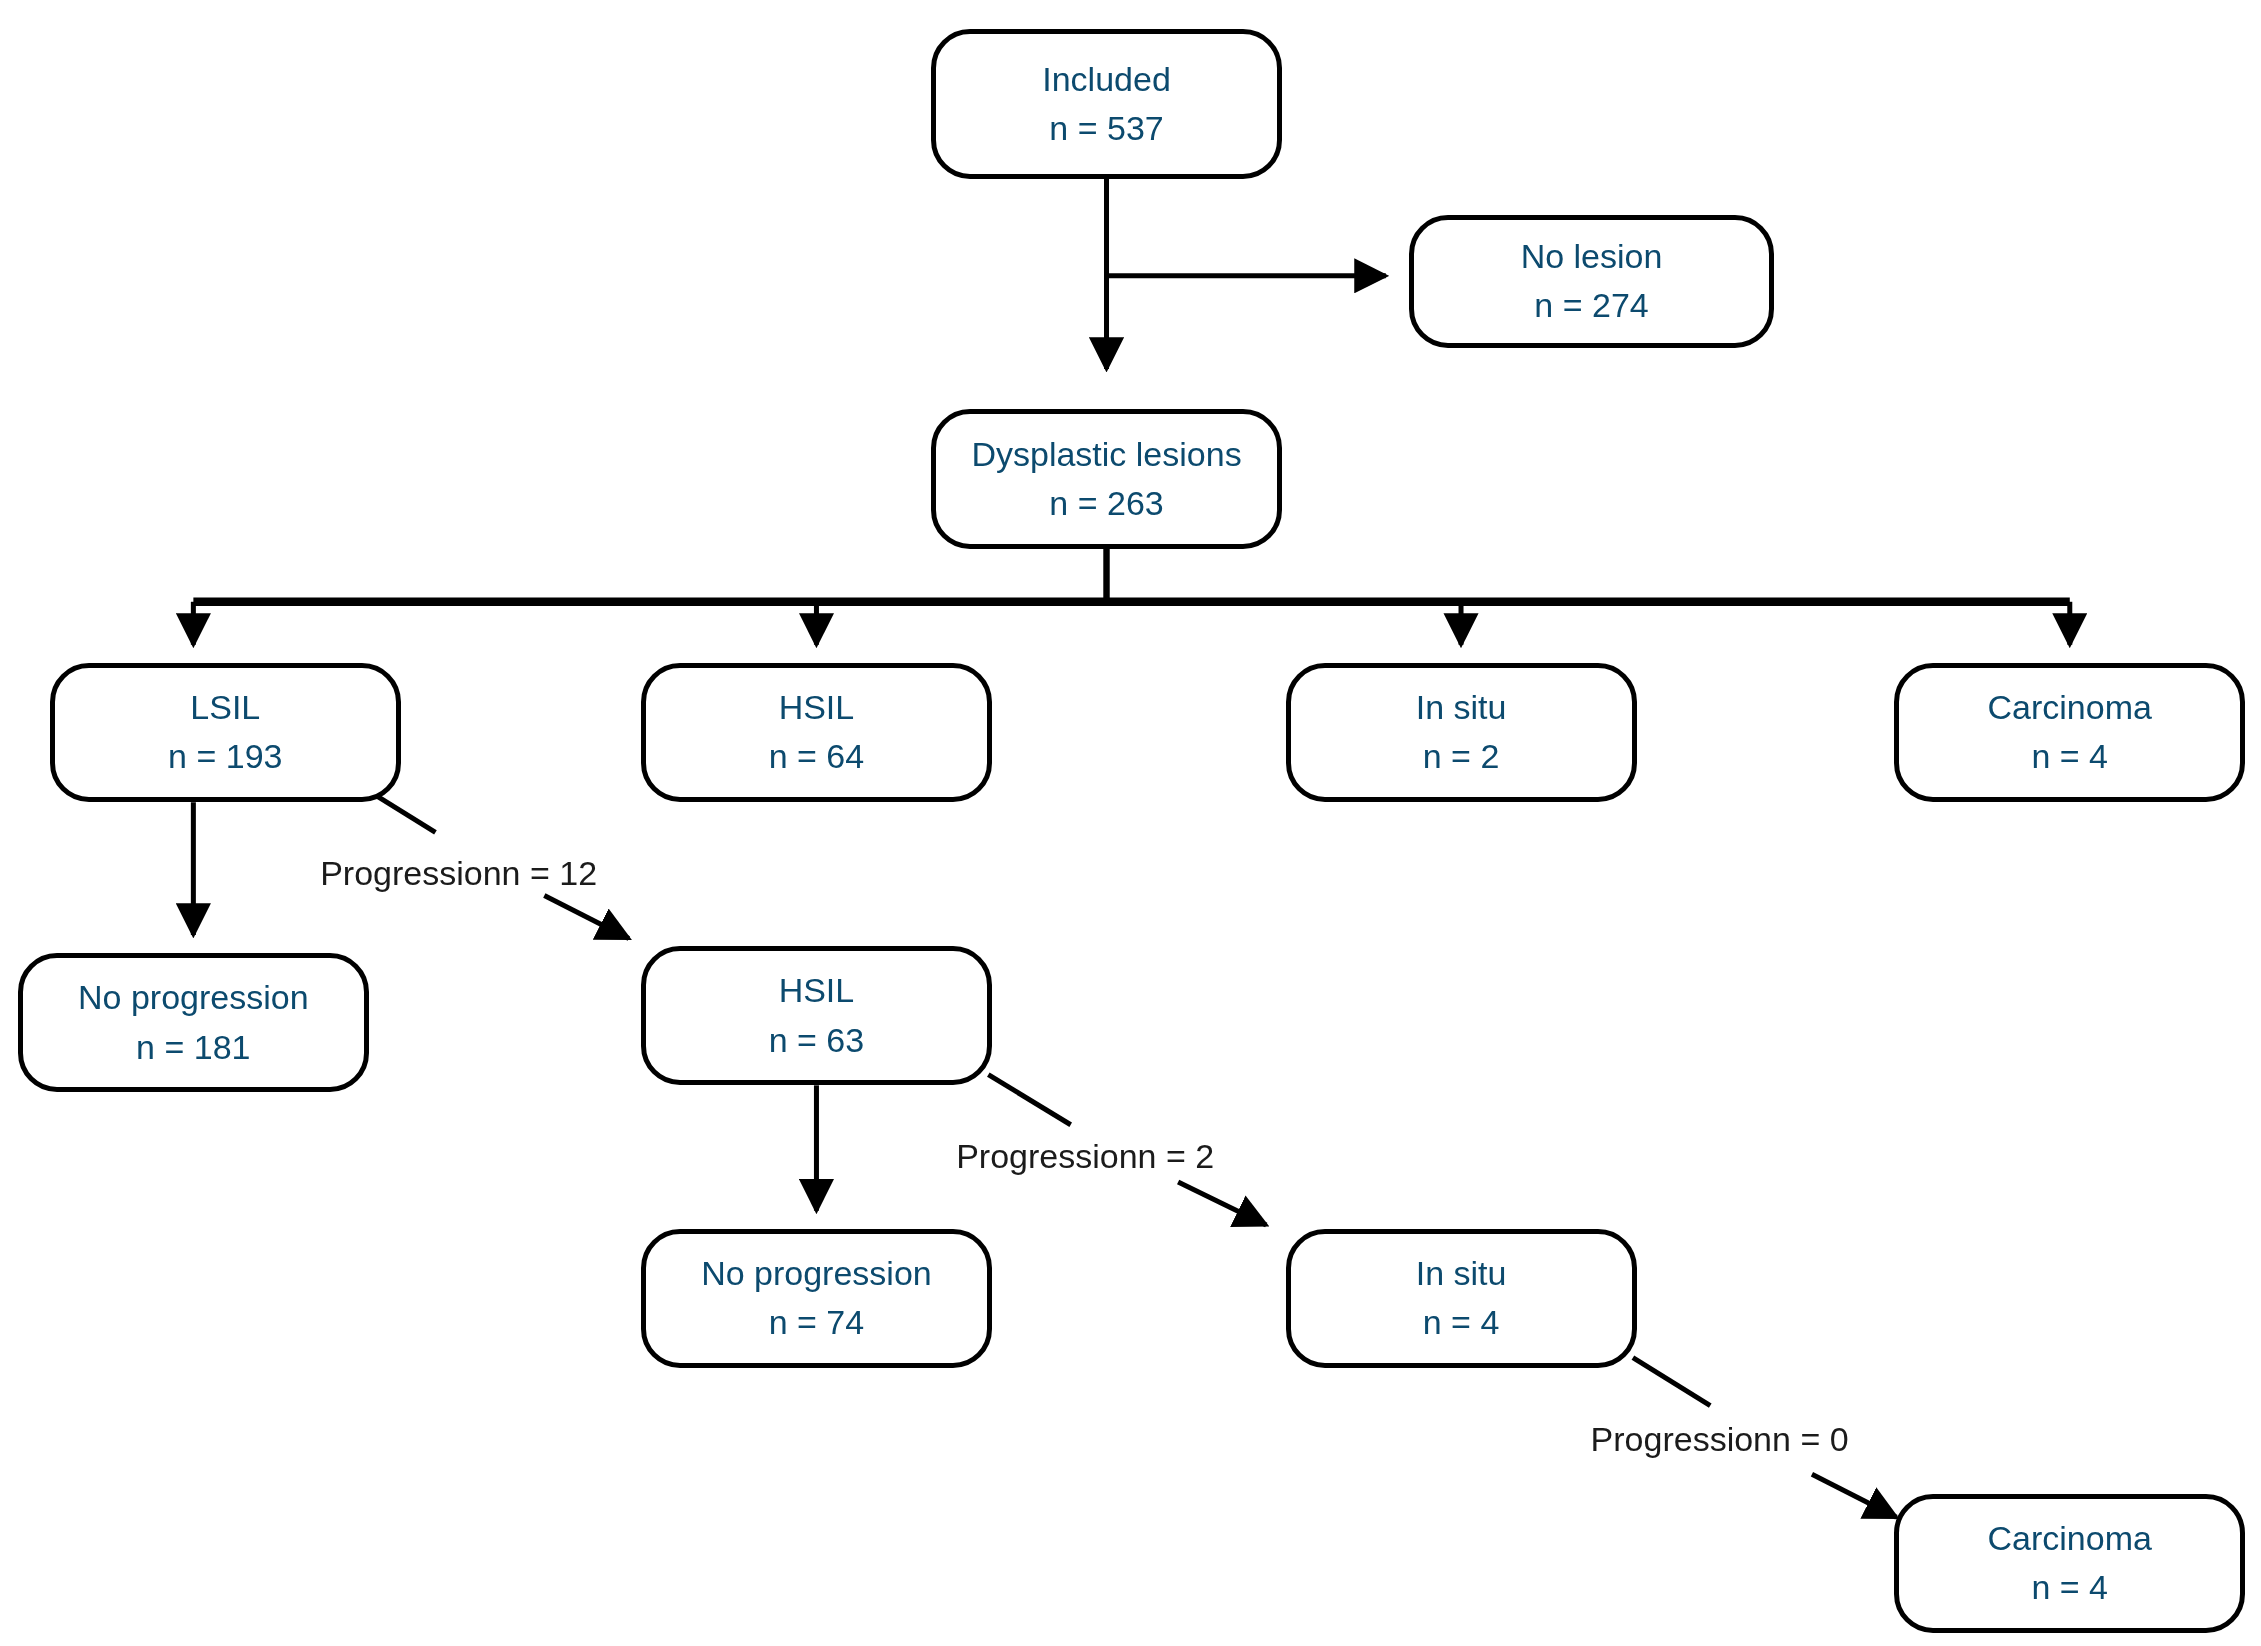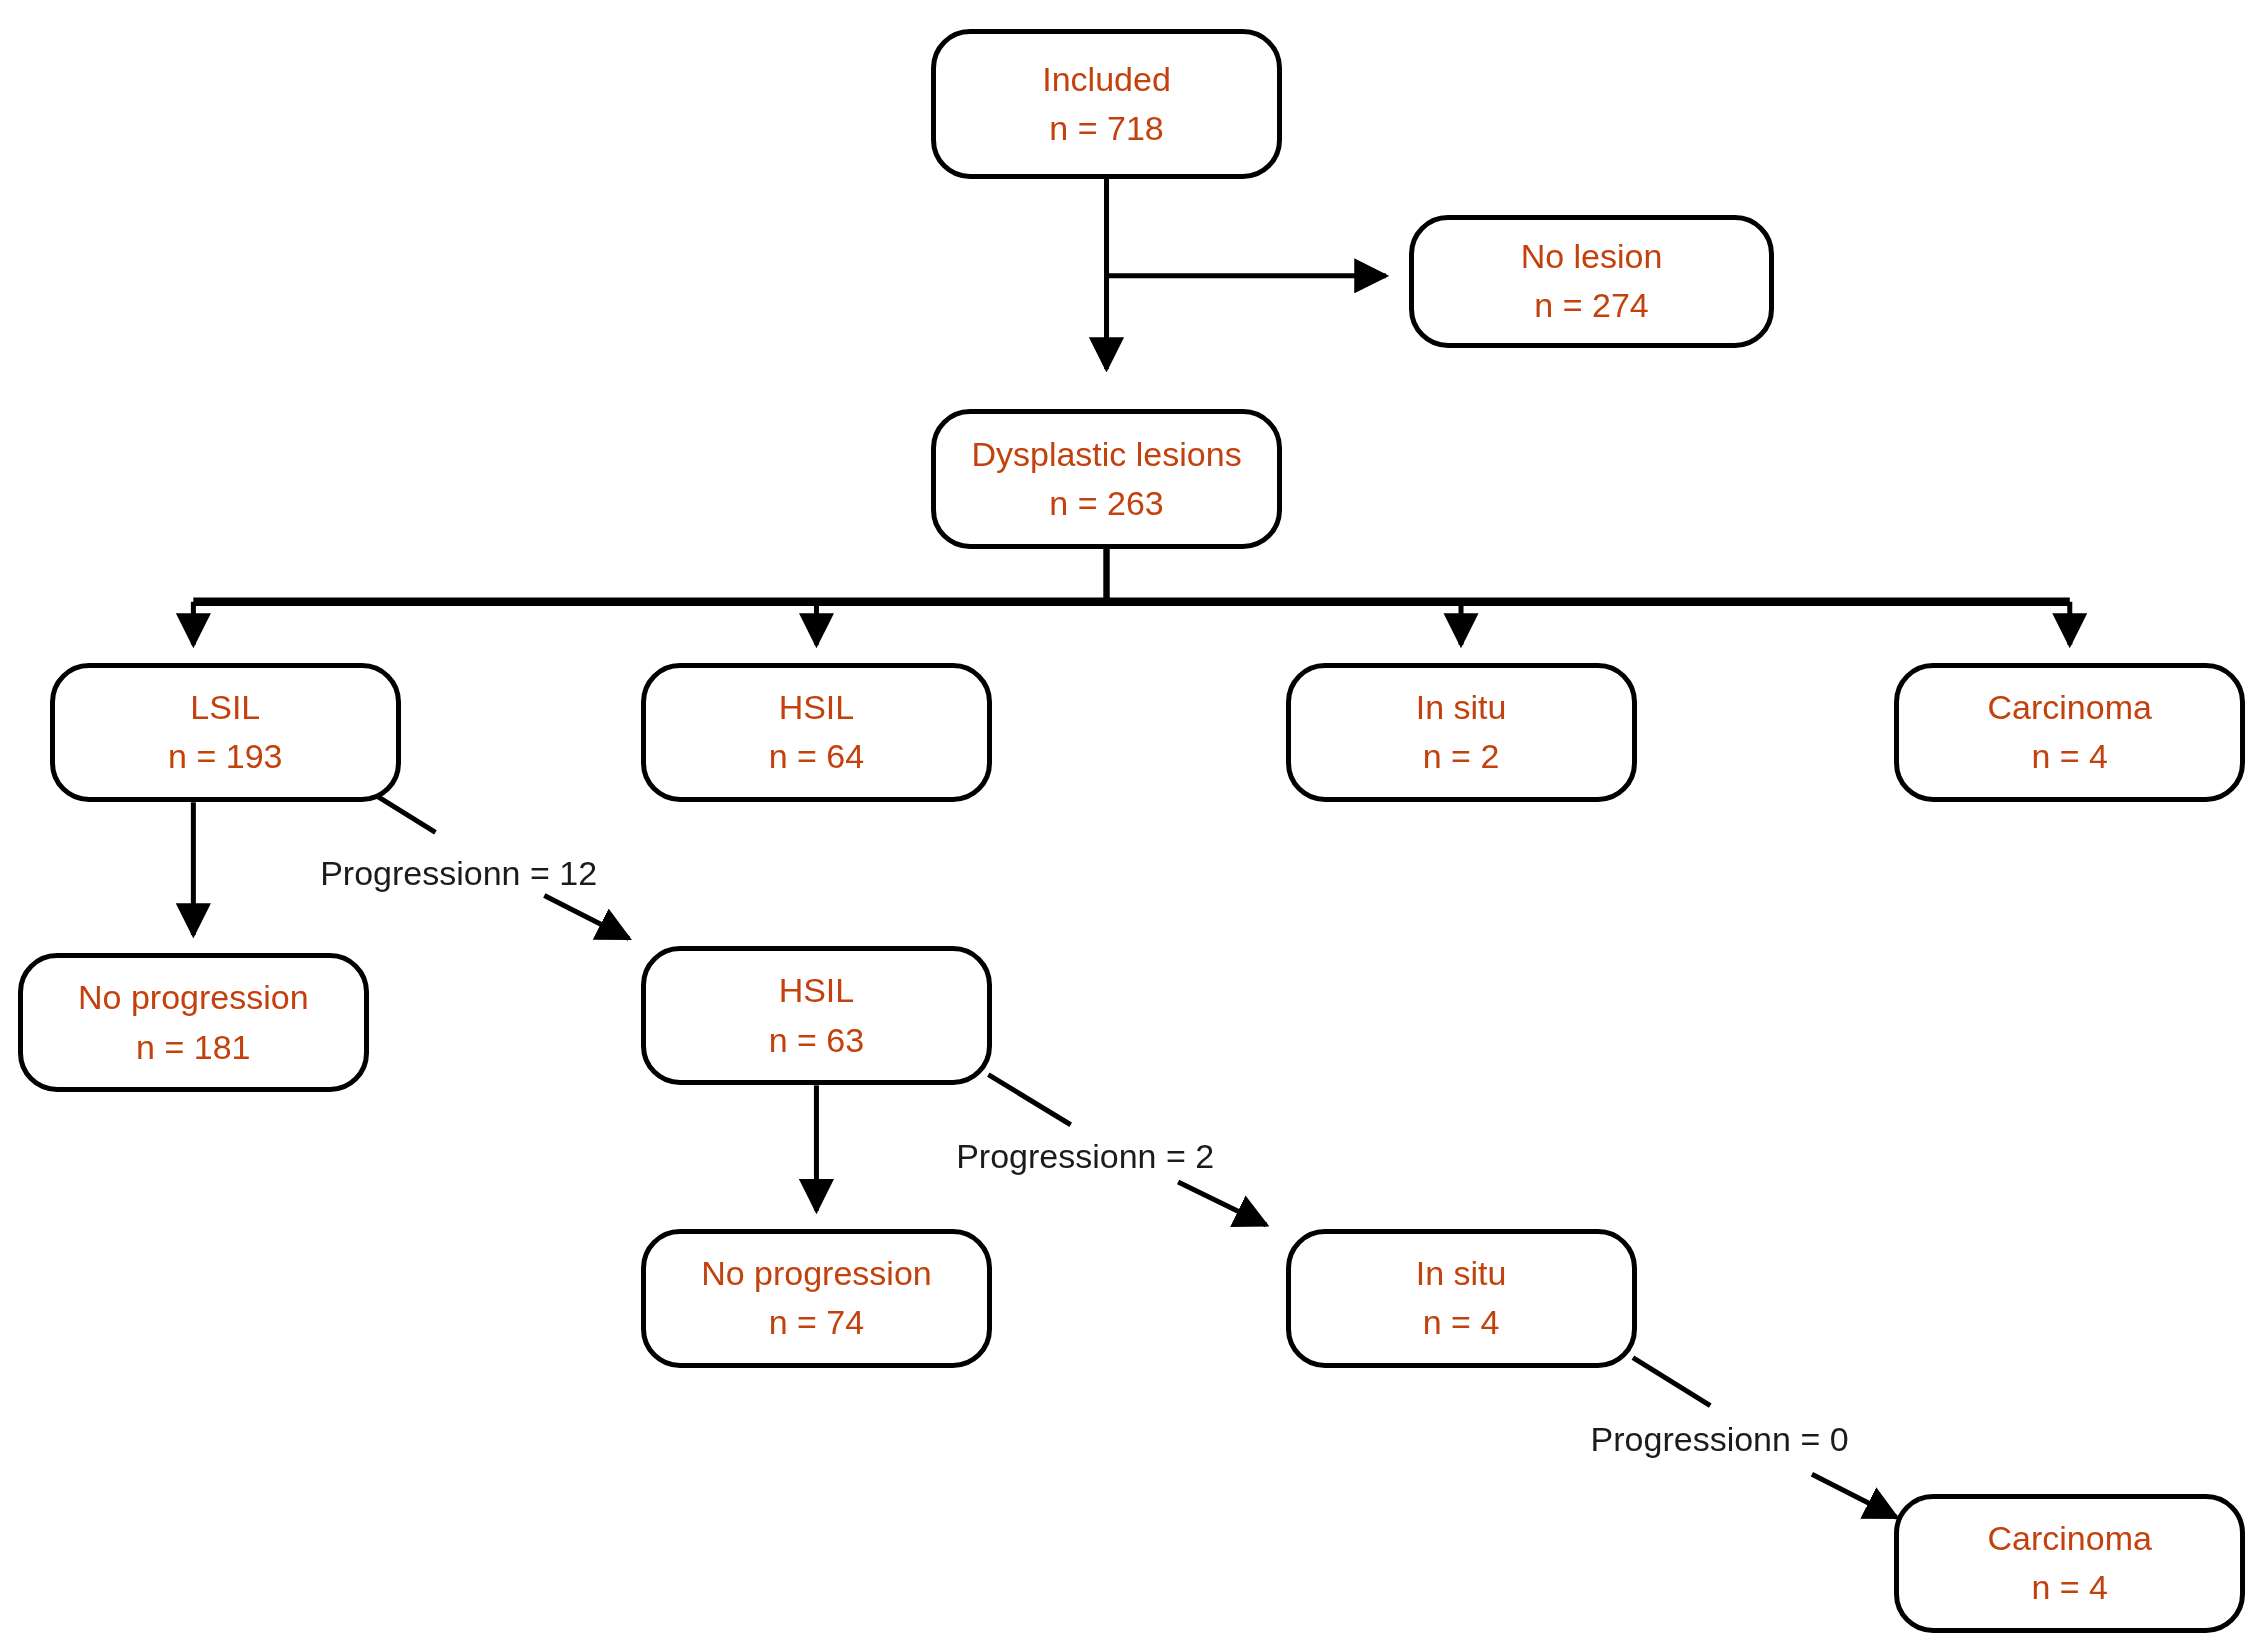--- a/index.html
+++ b/index.html
@@ -24,21 +24,21 @@
   .node {
     position: absolute;
     box-sizing: border-box;
     display: flex;
     flex-direction: column;
     justify-content: center;
     align-items: center;
     border: 5.7px solid #000000;
     border-radius: 39px;
     background: #ffffff;
-    color: #c2410c;
+    color: #0c4a6e;
     font-size: 34px;
     line-height: 1.45;
     text-align: right;
     z-index: 2;
   }
   .edge-label {
     position: absolute;
     box-sizing: border-box;
     display: flex;
     flex-direction: row;
@@ -85,21 +85,21 @@
 
     <line x1="1380" y1="1500" x2="1495" y2="1570" stroke="#000" stroke-width="7"></line>
     <line x1="1645" y1="1650" x2="1768" y2="1710" stroke="#000" stroke-width="7" marker-end="url(#arrow)"></line>
 
     <line x1="2280" y1="1895" x2="2388" y2="1962" stroke="#000" stroke-width="7"></line>
     <line x1="2530" y1="2058" x2="2648" y2="2118" stroke="#000" stroke-width="7" marker-end="url(#arrow)"></line>
   </svg>
 
   <div class="node" style="left:41.18%; top:1.74%; width:15.52%; height:9.13%;">
     <div>Included</div>
-    <div>n = 718</div>
+    <div>n = 537</div>
   </div>
 
   <div class="node" style="left:62.31%; top:13.05%; width:16.16%; height:8.05%;">
     <div>No lesion</div>
     <div>n = 274</div>
   </div>
 
   <div class="node" style="left:41.18%; top:23.27%; width:15.52%; height:8.48%;margin-top:26px;">
     <div>Dysplastic lesions</div>
     <div>n = 263</div>

